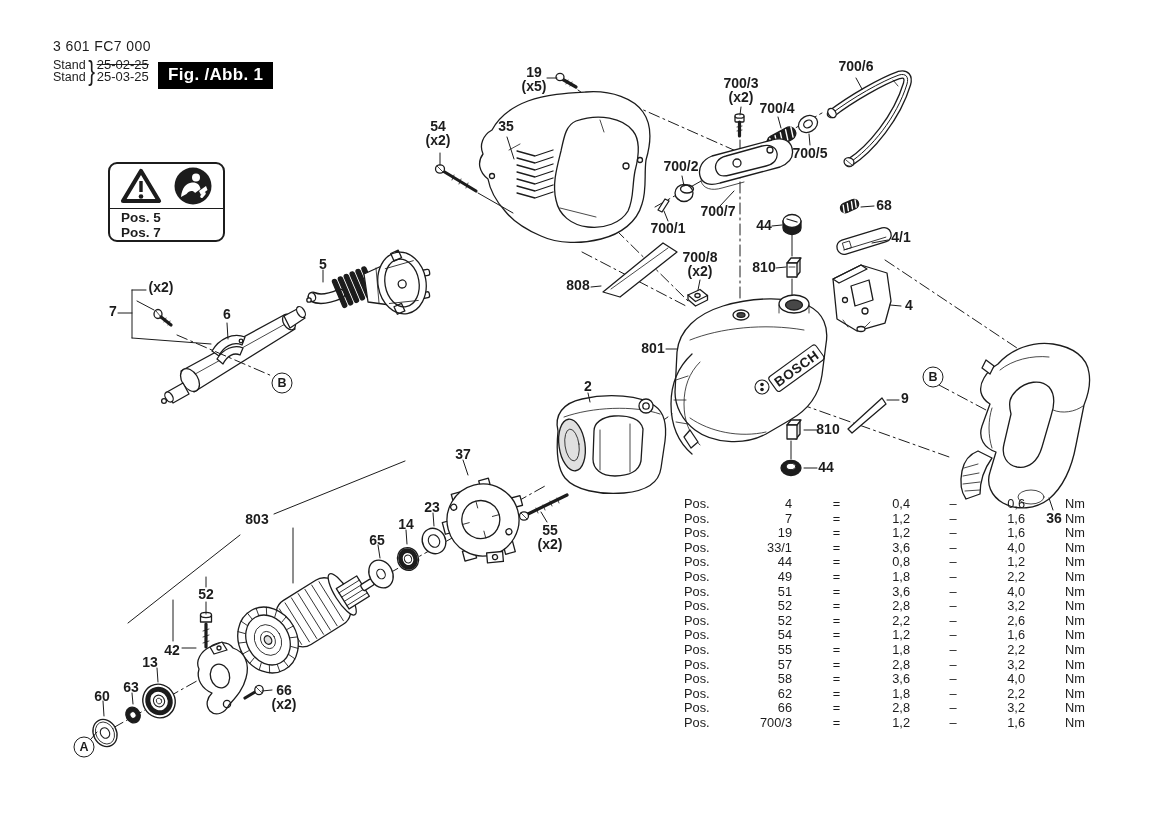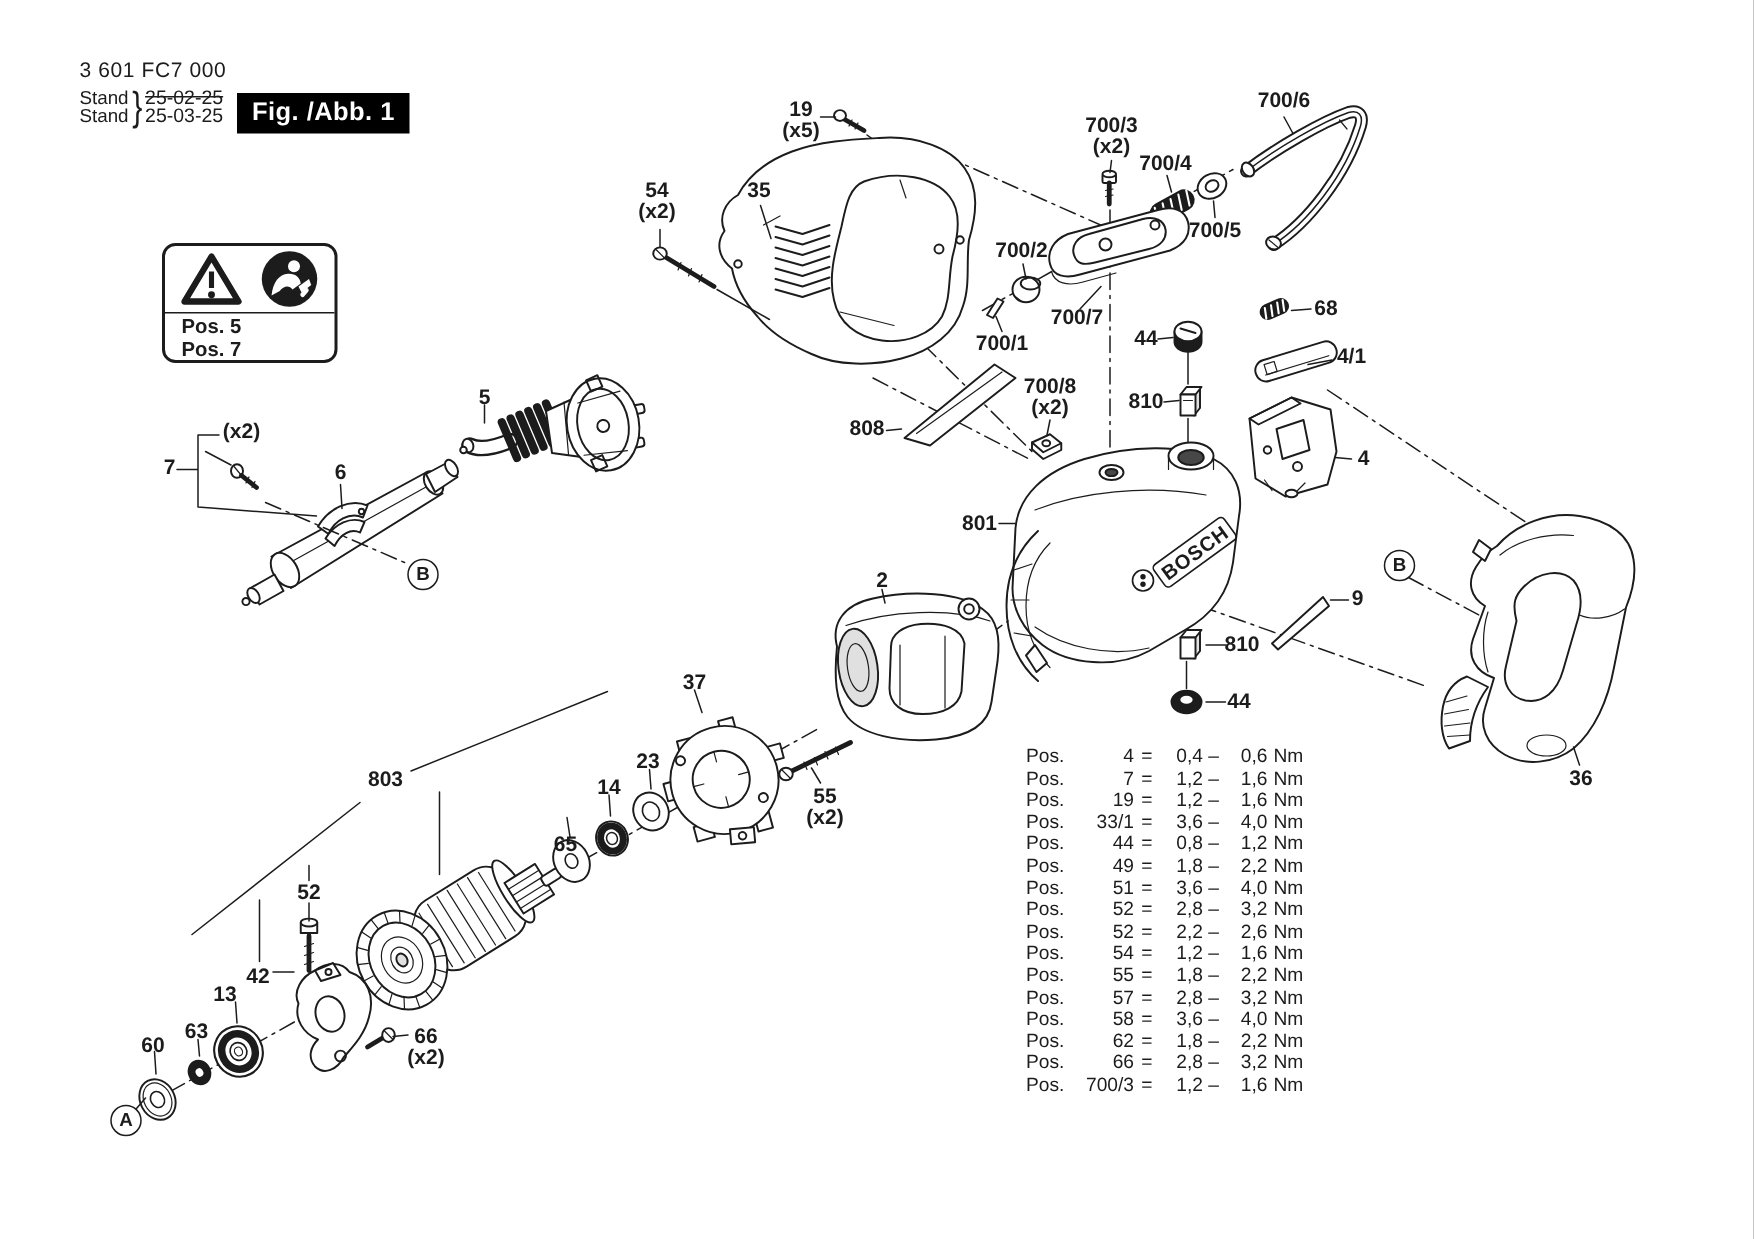--- a/index.html
+++ b/index.html
@@ -21,21 +21,21 @@
   .warn .icons{height:44px;display:flex;align-items:center;justify-content:space-around;
                border-bottom:1.6px solid #1c1c1c;padding:0 4px;}
   .warn .poslines{padding:1px 12px 0 11px;font-weight:bold;font-size:13.5px;line-height:15px;}
   
   .callout{position:absolute;transform:translateX(-50%);font-weight:bold;font-size:14px;
            line-height:13.5px;white-space:pre-line;text-align:center;}
   .callout.circled{transform:translate(-50%,-50%);width:21px;height:21px;border:1.7px solid #1c1c1c;
            border-radius:50%;line-height:18.5px;font-size:12.5px;box-sizing:border-box;background:#fff;}
   
   .torque{position:absolute;left:684px;top:497px;font-size:12.8px;line-height:14.6px;}
-  .trow{display:grid;grid-template-columns:33px 39px 17px 29px 14px 29px auto;}
+  .trow{display:grid;grid-template-columns:33px 39px 17px 29px 14px 29px auto;gap:36px;}
   .trow .c-pos{text-align:left;}
   .trow .c-num{text-align:right;}
   .trow .c-eq,.trow .c-dash{text-align:center;}
   .trow .c-min,.trow .c-max{text-align:right;}
   .trow .c-unit{text-align:left;padding-left:4px;}
   
   .footnotes{position:absolute;left:984px;top:720px;font-size:13px;line-height:16.8px;}
   
   #art{position:absolute;left:0;top:0;}
   #art path,#art line,#art rect,#art ellipse,#art circle,#art polyline
@@ -492,21 +492,21 @@
       <div class="callout" style="left: 161px; top: 281px;">(x2)</div>
       <div class="callout" style="left: 113px; top: 305px;">7</div>
       <div class="callout" style="left: 227px; top: 308px;">6</div>
       <div class="callout" style="left: 588px; top: 380px;">2</div>
       <div class="callout" style="left: 905px; top: 392px;">9</div>
       <div class="callout" style="left: 828px; top: 423px;">810</div>
       <div class="callout" style="left: 826px; top: 461px;">44</div>
       <div class="callout" style="left: 463px; top: 448px;">37</div>
       <div class="callout" style="left: 432px; top: 501px;">23</div>
       <div class="callout" style="left: 406px; top: 518px;">14</div>
-      <div class="callout" style="left: 377px; top: 556px;">65</div>
+      <div class="callout" style="left: 377px; top: 534px;">65</div>
       <div class="callout" style="left: 550px; top: 524px;">55
 (x2)</div>
       <div class="callout" style="left: 257px; top: 513px;">803</div>
       <div class="callout" style="left: 206px; top: 588px;">52</div>
       <div class="callout" style="left: 172px; top: 644px;">42</div>
       <div class="callout" style="left: 150px; top: 656px;">13</div>
       <div class="callout" style="left: 131px; top: 681px;">63</div>
       <div class="callout" style="left: 102px; top: 690px;">60</div>
       <div class="callout" style="left: 284px; top: 684px;">66
 (x2)</div>

